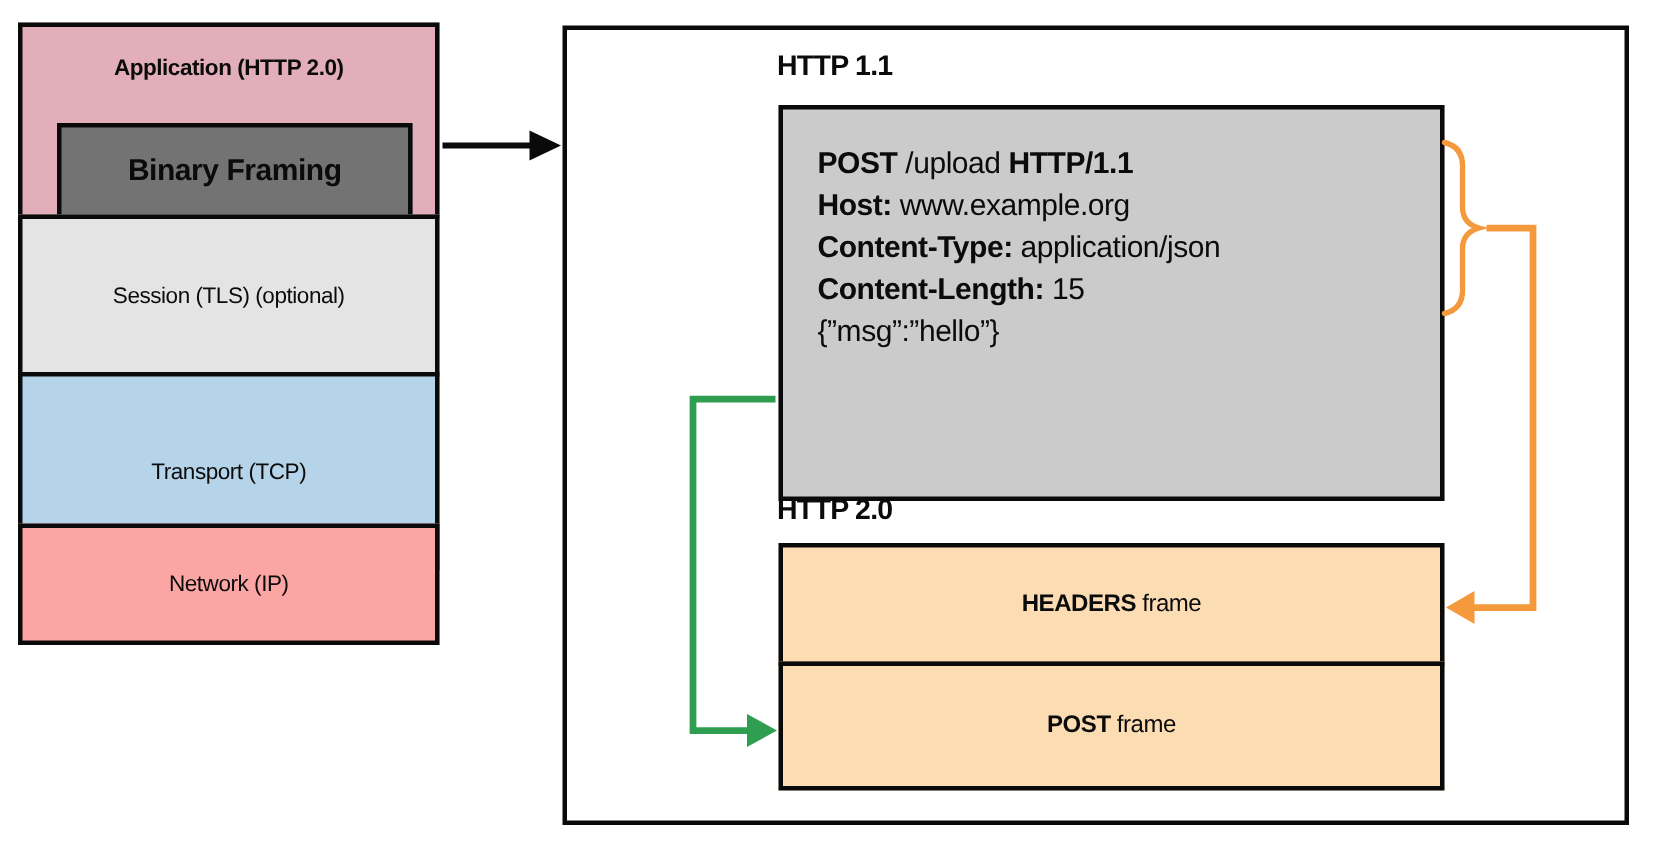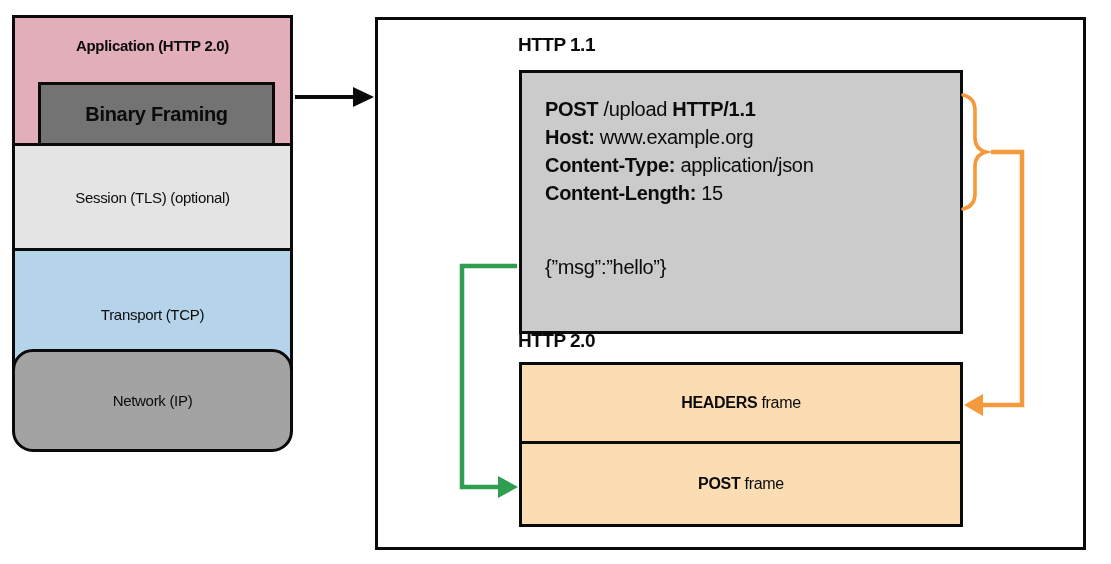--- a/index.html
+++ b/index.html
@@ -26,21 +26,21 @@
     display: flex;
     align-items: center;
     justify-content: center;
     font-size: 15px;
     text-align: center;
   }
   .layer-app      { top: 15px;  height: 131px; background: #e2aeba; align-items: flex-start; }
   .layer-app .layer-label { padding-top: 19px; font-weight: bold; }
   .layer-session  { top: 143px; height: 108px; background: #e4e4e4; text-align: center; }
   .layer-transport{ top: 248px; height: 132px; background: #b5d4e9; }
-  .layer-network  { top: 349px; height: 103px; background: #a3a3a3; border-radius: 21px; }
+  .layer-network  { top: 349px; height: 81px; background: #fca5a5; }
 
   .binary-framing {
     position: absolute;
     left: 38px; top: 82px;
     width: 237px; height: 64px;
     background: #737373;
     border: 3px solid #0a0a0a;
     display: flex;
     align-items: center;
     justify-content: center;
@@ -71,21 +71,21 @@
     position: absolute;
     left: 519px; top: 70px;
     width: 444px; height: 264px;
     background: #cbcbcb;
     border: 3px solid #0a0a0a;
     padding: 22px 16px 0 23px;
     font-size: 20px;
     line-height: 28px;
   }
   .request-box b { font-weight: bold; }
-  .request-body { margin-top: 46px; }
+  .request-body { }
 
   .frame-box {
     position: absolute;
     left: 519px;
     width: 444px;
     background: #fbdcb3;
     border: 3px solid #0a0a0a;
     display: flex;
     align-items: center;
     justify-content: center;

